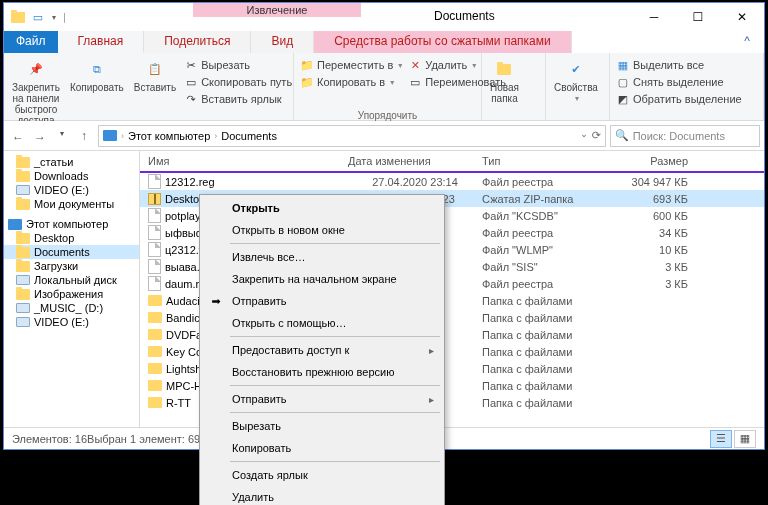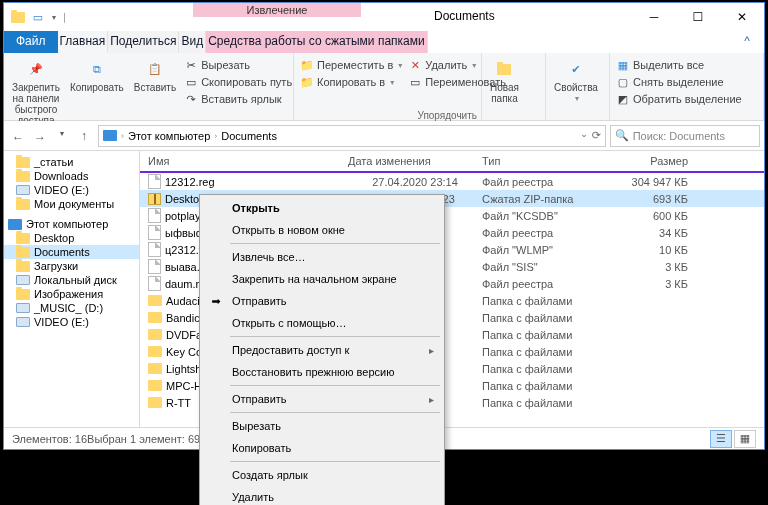--- a/index.html
+++ b/index.html
@@ -11,29 +11,29 @@
 .qat-icon { width: 16px; height: 16px; display: flex; align-items: center; justify-content: center; }
 .qat-chev { font-size: 8px; color: #666; padding-left: 2px; }
 .titlebar-ctx { margin-left: 120px; display: flex; flex-direction: column; align-items: center; justify-content: flex-start; width: 180px; }
 .ctx-hilite { background: #f7c2d3; color: #333; width: 168px; text-align: center; font-size: 11px; padding: 1px 5px; }
 .titlebar-title { position: absolute; left: 430px; top: 6px; font-size: 12px; color: #000; }
 .win-controls { margin-left: auto; display: flex; }
 .win-btn { width: 44px; display: flex; align-items: center; justify-content: center; font-size: 12px; }
 
 .tabs-row { display: flex; align-items: stretch; height: 22px; background: #fff; position: relative; }
 .file-tab { background: #1979ca; color: #fff; padding: 3px 12px; font-size: 12px; }
-.tab { background: #f3f3f3; color: #0f172a; padding: 3px 2px; font-size: 12px; border-right: 1px solid #e1e1e1; }
+.tab { background: #f3f3f3; color: #b91c1c; padding: 3px 20px; font-size: 12px; border-right: 1px solid #e1e1e1; }
 .tab.active { background: #f5f6f7; border-bottom: 1px solid #f5f6f7; }
 .tab.ctx { background: #f7c2d3; }
 .help-q { margin-left: auto; padding: 3px 14px; color: #3069bb; font-size: 12px; }
 
 .ribbon { background: #f5f6f7; border-bottom: 1px solid #dadada; display: flex; height: 68px; }
 .rgroup { border-right: 1px solid #e1e1e1; padding: 2px 4px; display: flex; flex-direction: column; }
 .rgroup-body { flex: 1; display: flex; align-items: flex-start; gap: 2px; }
-.rgroup-label { text-align: right; color: #666; font-size: 10px; padding-bottom: 1px; margin-top: 20px; }
+.rgroup-label { text-align: center; color: #666; font-size: 10px; padding-bottom: 1px; margin-top: 20px; }
 .big-btn { display: flex; flex-direction: column; align-items: center; justify-content: flex-start; padding: 2px 4px; gap: 1px; }
 .big-btn .ico { width: 24px; height: 24px; display:flex;align-items:center;justify-content:center; }
 .big-btn .lbl { font-size: 10px; text-align: center; line-height: 11px; color:#444; }
 .stack { display: flex; flex-direction: column; gap: 1px; padding-top:2px;}
 .mini { display: flex; align-items: center; gap: 3px; font-size: 10px; color:#444; white-space: nowrap; padding:1px 2px;}
 .mini .mi { width: 14px; height: 14px; display:inline-flex;align-items:center;justify-content:center;}
 .chev { font-size: 8px; color:#888; margin-left:2px;}
 
 .nav { height: 30px; border-bottom: 1px solid #dadada; display: flex; align-items: center; gap: 4px; padding: 0 4px; background:#fff;}
 .nav-arrows { display: flex; gap: 2px; color:#555;}

